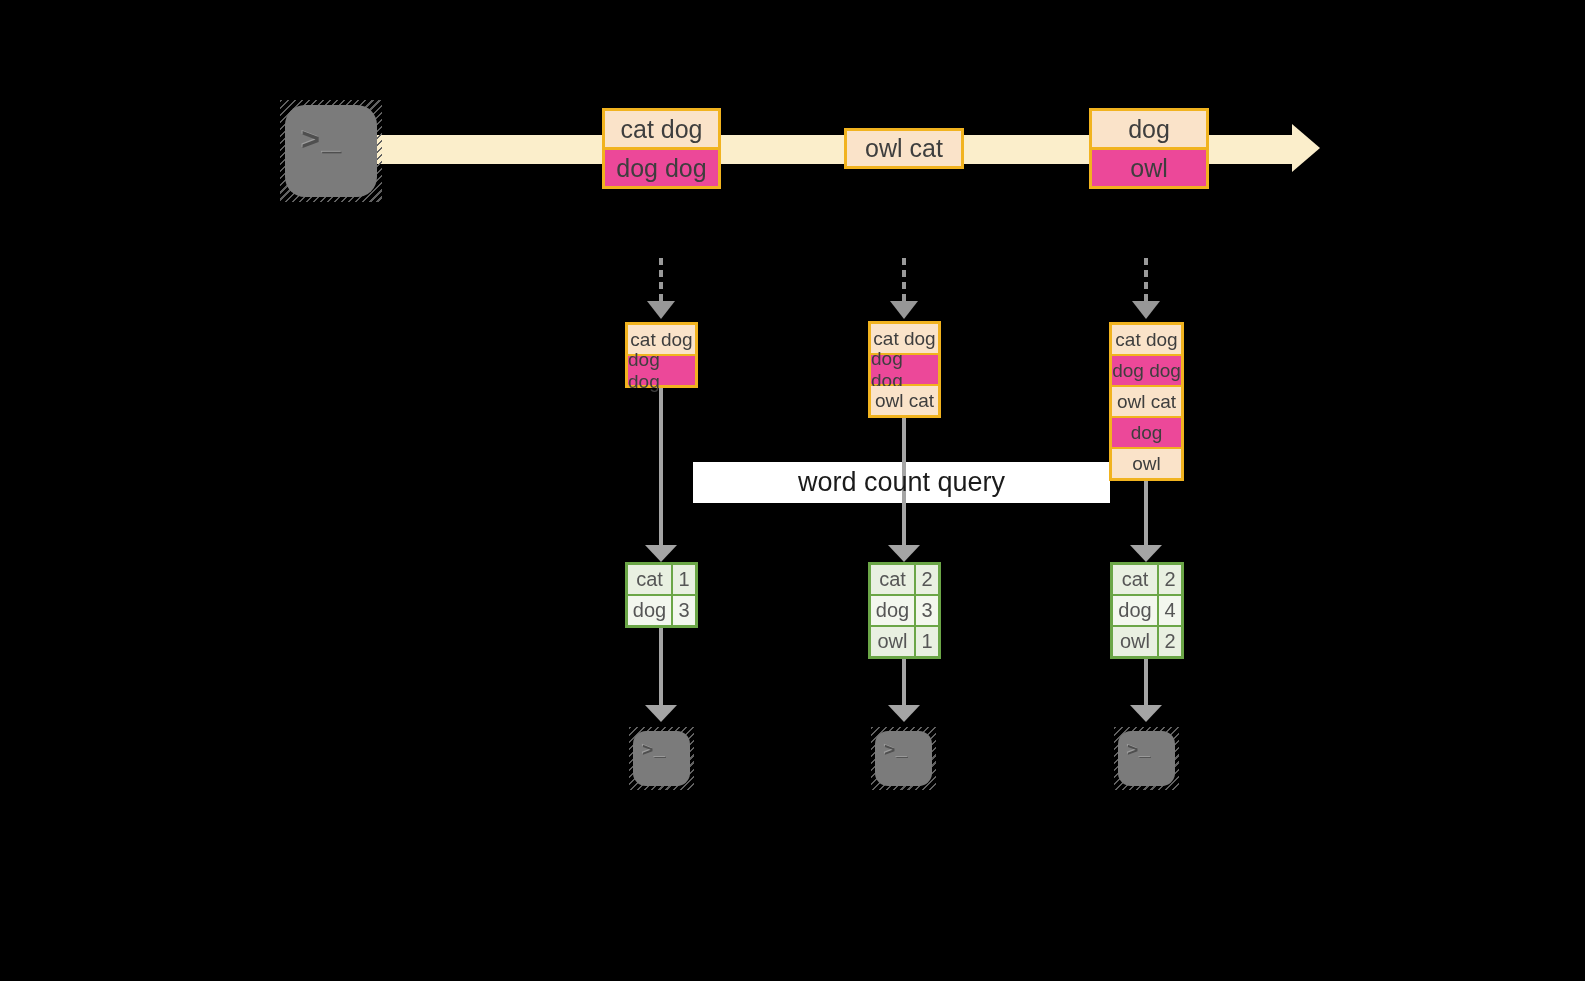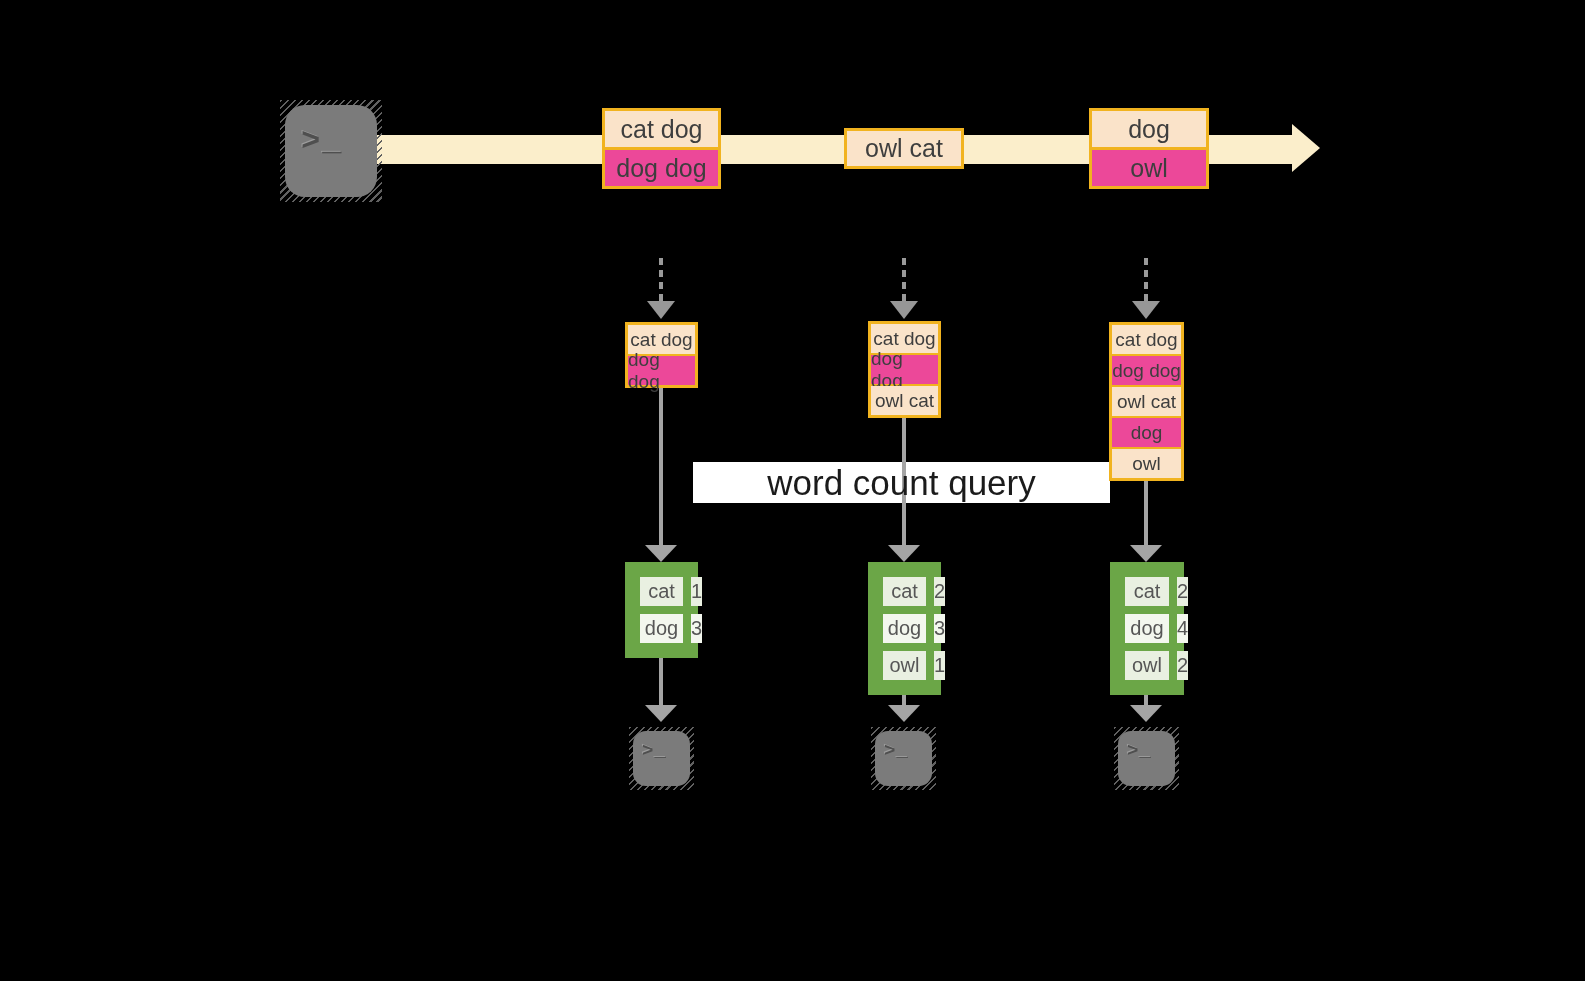--- a/index.html
+++ b/index.html
@@ -40,23 +40,23 @@
     background:repeating-linear-gradient(180deg,#9a9a9a 0px,#9a9a9a 7px,transparent 7px,transparent 12px);}
   .dhead{position:absolute;width:0;height:0;z-index:2;
     border-left:14px solid transparent;border-right:14px solid transparent;border-top:18px solid #979797;}
   .vline{position:absolute;width:4px;background:#a4a4a4;z-index:2;}
   .ahead{position:absolute;width:0;height:0;z-index:2;
     border-left:16px solid transparent;border-right:16px solid transparent;border-top:17px solid #a4a4a4;}
   
   .query-band{position:absolute;left:693px;top:462px;width:417px;height:41px;background:#ffffff;z-index:1;}
   .query-label{position:absolute;left:693px;top:462px;width:417px;height:41px;z-index:4;
     display:flex;align-items:center;justify-content:center;
-    font-size:35px;color:#1b1b1b;white-space:nowrap;}
+    font-size:27px;color:#1b1b1b;white-space:nowrap;}
   
-  .gtable{position:absolute;background:#6ba647;padding:15px;display:grid;gap:8px;box-sizing:border-box;z-index:3;}
+  .gtable{position:absolute;background:#6ba647;padding:3px;display:grid;gap:2px;box-sizing:border-box;z-index:3;}
   .gcell{display:flex;align-items:center;justify-content:center;font-size:20px;color:#565656;height:29px;}
   .g1{background:#e9f0e1;}
   .g2{background:#f3f7ee;}
 </style>
 </head>
 <body>
 
 <div class="canvas">
 
   <div class="tl-band"></div>

